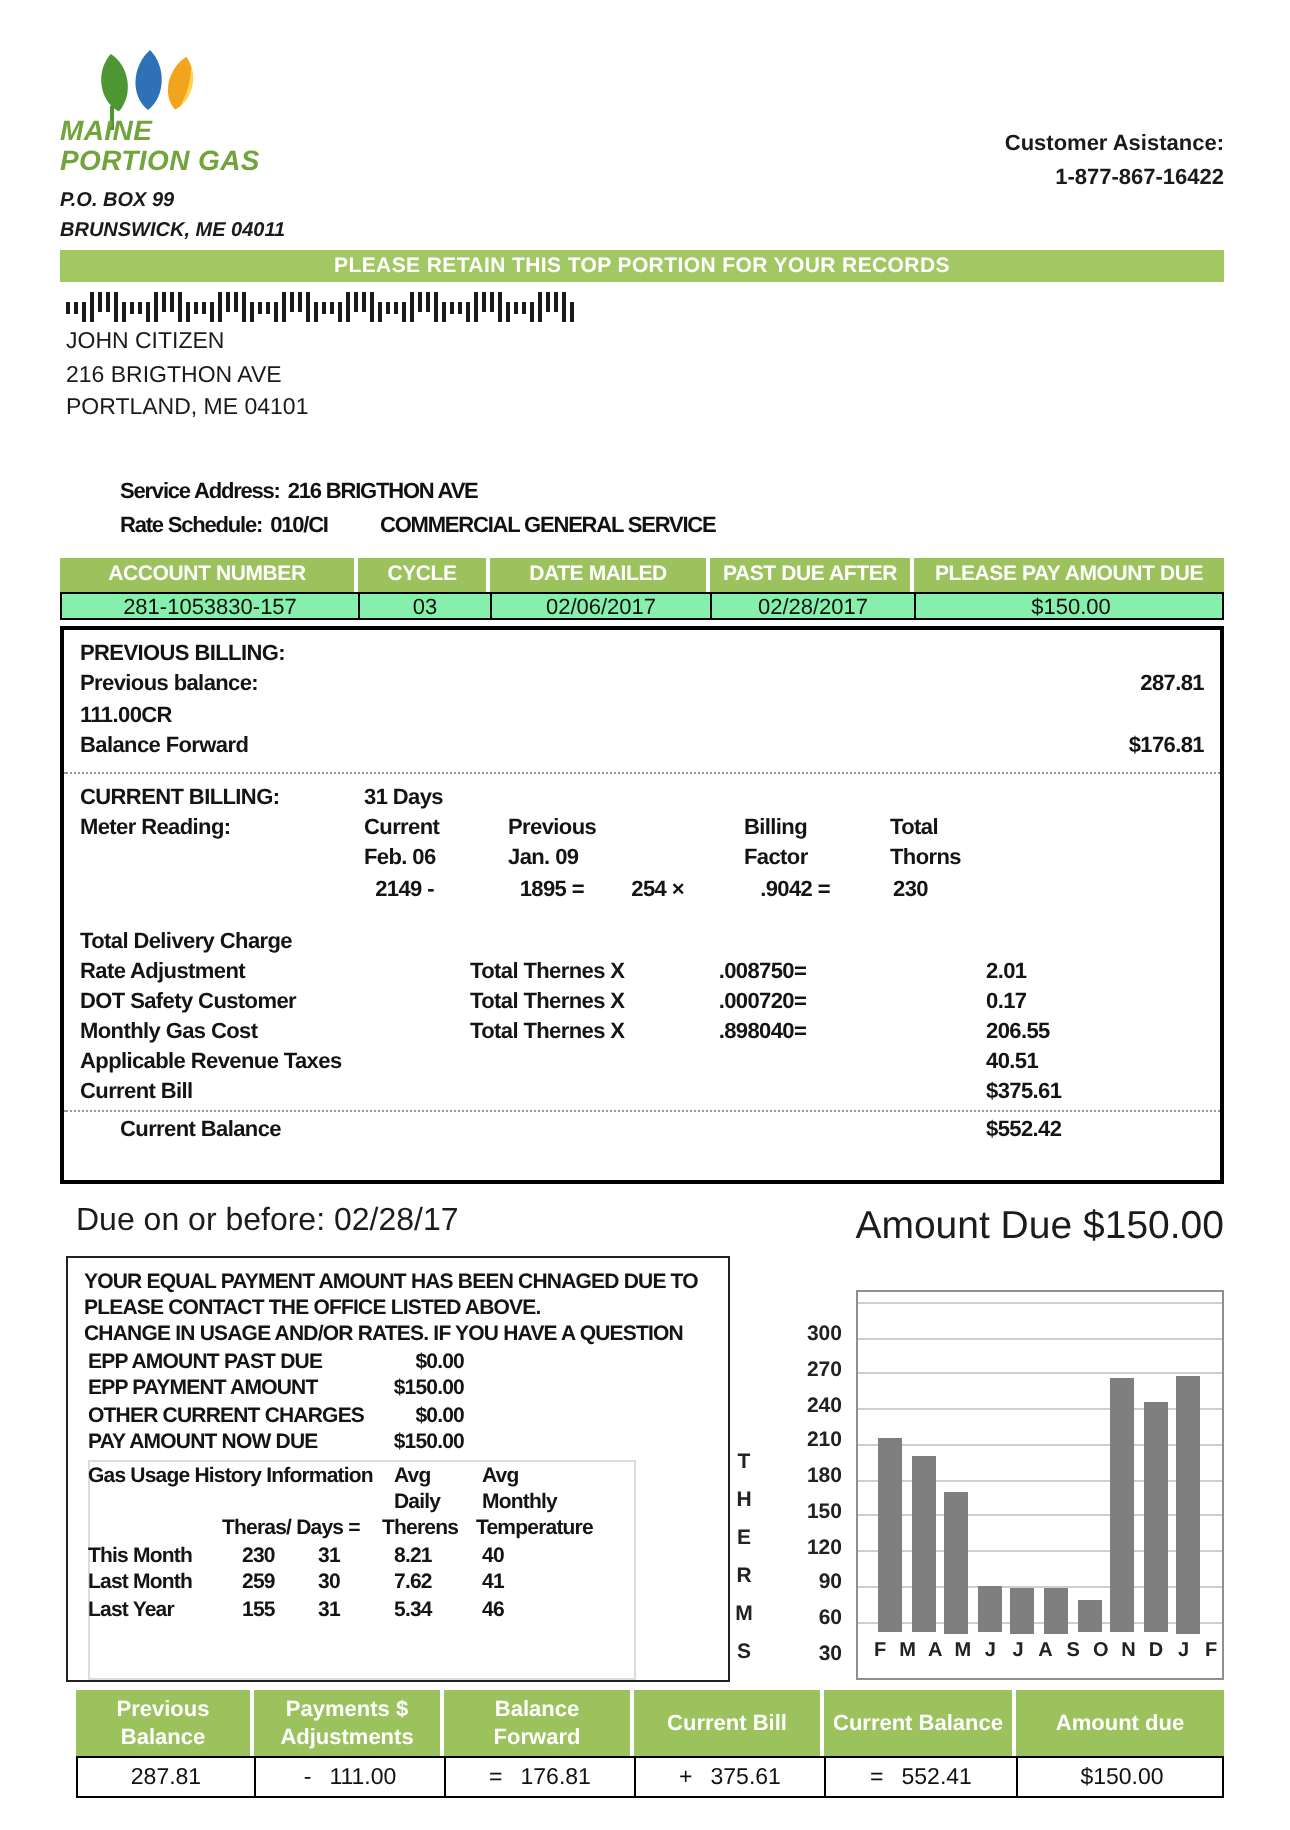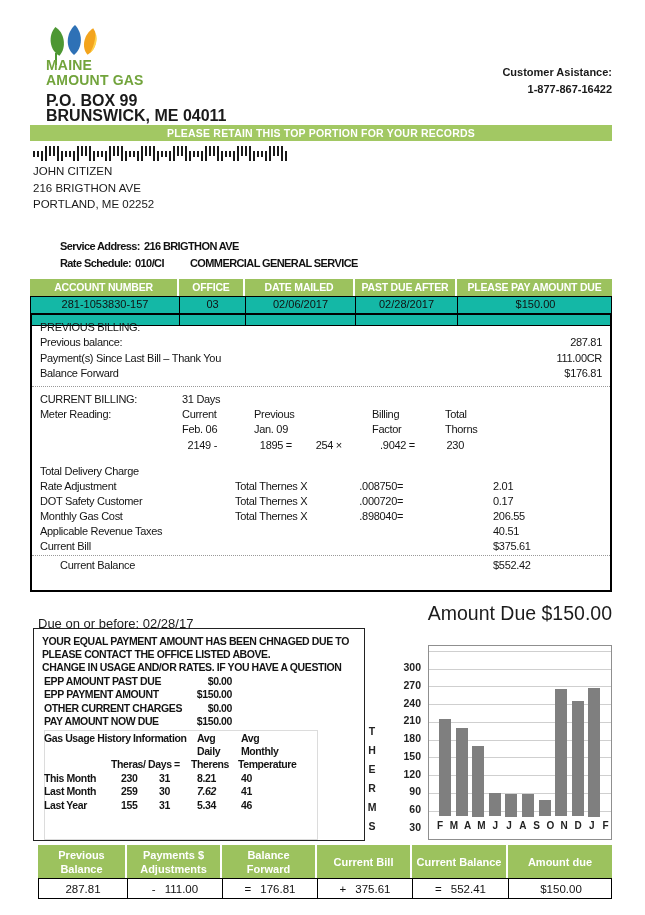--- a/index.html
+++ b/index.html
@@ -2,23 +2,23 @@
 <html><head>
 <meta charset="utf-8">
 <style>
   html,body{margin:0;padding:0;background:#e8e8e8;}
   .page{position:relative;width:645px;height:915px;background:#fff;margin:0 auto;overflow:hidden;
         font-family:"Liberation Sans",sans-serif;color:#111;}
   .abs{position:absolute;}
 
   
   #brand-logo{left:44px;top:24px;}
-  #brand-text{left:46px;top:58px;line-height:15px;}
+  #brand-text{left:30px;top:58px;line-height:15px;font-style:italic;}
   .brand-green{color:#72a43c;font-size:14px;font-weight:bold;letter-spacing:.2px;}
-  #brand-addr{margin-top:5px;font-size:16px;font-weight:bold;line-height:15px;color:#1a1a1a;}
+  #brand-addr{margin-top:5px;font-size:10px;font-weight:bold;line-height:15px;color:#1a1a1a;}
   #cust-assist{right:33px;top:64px;text-align:right;font-size:11px;font-weight:bold;line-height:17px;color:#1a1a1a;}
 
   
   #banner{left:30px;top:125px;width:582px;height:16px;background:#a2c863;color:#fff;
           font-size:10.5px;font-weight:bold;text-align:center;line-height:16px;letter-spacing:.2px;}
 
   
   #barcode{left:33px;top:146px;width:266px;height:15px;display:flex;gap:2px;align-items:stretch;}
   .bc{width:2px;background:#1a1a1a;flex:none;}
   .bc.A{height:10px;align-self:flex-start;}
@@ -31,42 +31,42 @@
   .svc-line{position:relative;margin-left:24px;}
   .svc-val{margin-left:4px;}
   #rate-class{position:absolute;left:130px;top:0;}
 
   
   #acct-table{left:30px;top:279px;width:582px;}
   .acct-head{display:flex;background:#9cc25e;height:17px;}
   .acct-hcell{color:#fff;font-size:10.5px;font-weight:bold;text-align:center;line-height:17px;
               border-right:2px solid #fff;box-sizing:border-box;letter-spacing:-.2px;flex:none;}
   .acct-hcell:last-child{border-right:none;}
-  .acct-row{display:flex;height:30px;border:1.5px solid #000;box-sizing:border-box;background:#14b8a6;}
+  .acct-row{display:flex;height:14px;border:1.5px solid #000;box-sizing:border-box;background:#86efac;}
   .acct-dcell{font-size:11px;text-align:center;line-height:15px;border-right:1px solid #000;box-sizing:border-box;flex:none;}
   .acct-dcell:last-child{border-right:none;}
 
   
   #main-box{left:30px;top:313px;width:582px;height:279px;border:2px solid #000;box-sizing:border-box;
-            padding:5px 8px;font-size:11px;font-weight:normal;letter-spacing:-.3px;color:#141414;}
+            padding:5px 8px;font-size:11px;font-weight:bold;letter-spacing:-.3px;color:#141414;}
   .pb-title{height:15.4px;line-height:15.4px;}
   .pb-row{display:flex;justify-content:space-between;height:15.4px;line-height:15.4px;}
   .divider{border-top:1.5px dotted #999;margin:4px -8px 5px -8px;}
   .divider2{border-top:1.5px dotted #999;margin:2px -8px 2px -8px;}
   .cb-row{position:relative;height:15.4px;line-height:15.4px;}
   .cb-abs{position:absolute;top:0;}
   .num{text-align:right;}
   .gap1{height:11px;}
   .chg-row{display:grid;grid-template-columns:195px 112px 50px 28px auto;height:14.9px;line-height:14.9px;}
   .chg-factor{text-align:right;}
   .chg-amount{padding-left:68px;}
   .balance-label{padding-left:20px;}
 
   
-  #due-text{left:38px;top:616px;font-size:13px;color:#1c1c1c;}
+  #due-text{left:38px;top:602px;font-size:16px;color:#1c1c1c;}
   #amount-due-text{left:400px;top:602px;width:212px;text-align:right;font-size:19.5px;color:#1c1c1c;}
 
   
   #epp-box{left:33px;top:628px;width:332px;height:213px;border:1.5px solid #222;box-sizing:border-box;
            padding:6px 0 0 8px;font-size:10.5px;font-weight:bold;letter-spacing:-.4px;color:#141414;}
   .msg-line{line-height:13.2px;}
   .epp-row{display:flex;height:13.5px;line-height:13.5px;}
   .epp-label{width:148px;padding-left:2px;flex:none;}
   .epp-amount{width:40px;text-align:right;flex:none;}
   #usage-area{position:relative;height:112px;margin-top:2px;}
@@ -105,21 +105,21 @@
   <svg class="abs" id="brand-logo" width="64" height="42" viewBox="0 0 64 42">
     <path d="M12 29 L12 41" stroke="#4d9733" stroke-width="2" fill="none"></path>
     <path d="M14 3 C22 10 22 25 13 32 C4 25 5 10 14 3 Z" fill="#4d9733" transform="rotate(-10 13 18)"></path>
     <path d="M31 1 C39 9 39 24 30 31 C21 24 22 9 31 1 Z" fill="#2e71b6"></path>
     <path d="M47 4 C54 11 54 25 46 31 C38 25 39 11 47 4 Z" fill="#f3a41d" transform="rotate(10 46 17)"></path>
     <path d="M50 8 C54 14 53 24 48 29 C51 22 51 13 50 8 Z" fill="#ffd44f" transform="rotate(10 46 17)"></path>
   </svg>
 
   <div class="abs" id="brand-text">
     <div class="brand-green">MAINE</div>
-    <div class="brand-green">AMOUNT GAS</div>
+    <div class="brand-green">PORTION GAS</div>
     <div id="brand-addr">
       <div>P.O. BOX 99</div>
       <div>BRUNSWICK, ME 04011</div>
     </div>
   </div>
 
   <div class="abs" id="cust-assist">
     <div>Customer Asistance:</div>
     <div>1-877-867-16422</div>
   </div>
@@ -189,37 +189,37 @@
       <div class="bc F"></div>
       <div class="bc A"></div>
       <div class="bc A"></div>
       <div class="bc F"></div>
       <div class="bc D"></div>
     </div>
 
   <div class="abs" id="recipient">
     <div>JOHN CITIZEN</div>
     <div>216 BRIGTHON AVE</div>
-    <div>PORTLAND, ME 02252</div>
+    <div>PORTLAND, ME 04101</div>
   </div>
 
   <div class="abs" id="service-info">
     <div class="svc-line">
       <span>Service Address:</span><span class="svc-val">216 BRIGTHON AVE</span>
     </div>
     <div class="svc-line">
       <span>Rate Schedule:</span><span class="svc-val">010/CI</span>
       <span id="rate-class">COMMERCIAL GENERAL SERVICE</span>
     </div>
   </div>
 
   <div class="abs" id="acct-table">
     <div class="acct-head" id="acct-head">
         <div class="acct-hcell" style="width: 149px;">ACCOUNT NUMBER</div>
-        <div class="acct-hcell" style="width: 66px;">OFFICE</div>
+        <div class="acct-hcell" style="width: 66px;">CYCLE</div>
         <div class="acct-hcell" style="width: 110px;">DATE MAILED</div>
         <div class="acct-hcell" style="width: 102px;">PAST DUE AFTER</div>
         <div class="acct-hcell" style="width: 155px;">PLEASE PAY AMOUNT DUE</div>
       </div>
     <div class="acct-row" id="acct-row">
         <div class="acct-dcell" style="width: 149px;">281-1053830-157</div>
         <div class="acct-dcell" style="width: 66px;">03</div>
         <div class="acct-dcell" style="width: 110px;">02/06/2017</div>
         <div class="acct-dcell" style="width: 102px;">02/28/2017</div>
         <div class="acct-dcell" style="width: 155px;">$150.00</div>
@@ -227,21 +227,20 @@
   </div>
 
   <div class="abs" id="main-box">
     <div class="pb-title">PREVIOUS BILLING:</div>
     <div id="pb-rows">
         <div class="pb-row">
           <span>Previous balance:</span>
           <span>287.81</span>
         </div>
         <div class="pb-row">
-          <span>Payment(s) Since Last Bill – Thank You</span>
           <span>111.00CR</span>
         </div>
         <div class="pb-row">
           <span>Balance Forward</span>
           <span>$176.81</span>
         </div>
       </div>
     <div class="divider"></div>
 
     <div class="cb-row">
@@ -363,21 +362,21 @@
       <span class="u u-temp">Temperature</span>
       <div id="usage-rows">
           <span class="u" style="left: 2px; top: 41px;">This Month</span>
           <span class="u" style="left: 79px; top: 41px;">230</span>
           <span class="u" style="left: 117px; top: 41px;">31</span>
           <span class="u" style="left: 155px; top: 41px;">8.21</span>
           <span class="u" style="left: 199px; top: 41px;">40</span>
           <span class="u" style="left: 2px; top: 54.7px;">Last Month</span>
           <span class="u" style="left: 79px; top: 54.7px;">259</span>
           <span class="u" style="left: 117px; top: 54.7px;">30</span>
-          <span class="u" style="left: 155px; top: 54.7px; font-style: italic;">7.62</span>
+          <span class="u" style="left: 155px; top: 54.7px;">7.62</span>
           <span class="u" style="left: 199px; top: 54.7px;">41</span>
           <span class="u" style="left: 2px; top: 68.4px;">Last Year</span>
           <span class="u" style="left: 79px; top: 68.4px;">155</span>
           <span class="u" style="left: 117px; top: 68.4px;">31</span>
           <span class="u" style="left: 155px; top: 68.4px;">5.34</span>
           <span class="u" style="left: 199px; top: 68.4px;">46</span>
         </div>
     </div>
   </div>
 

